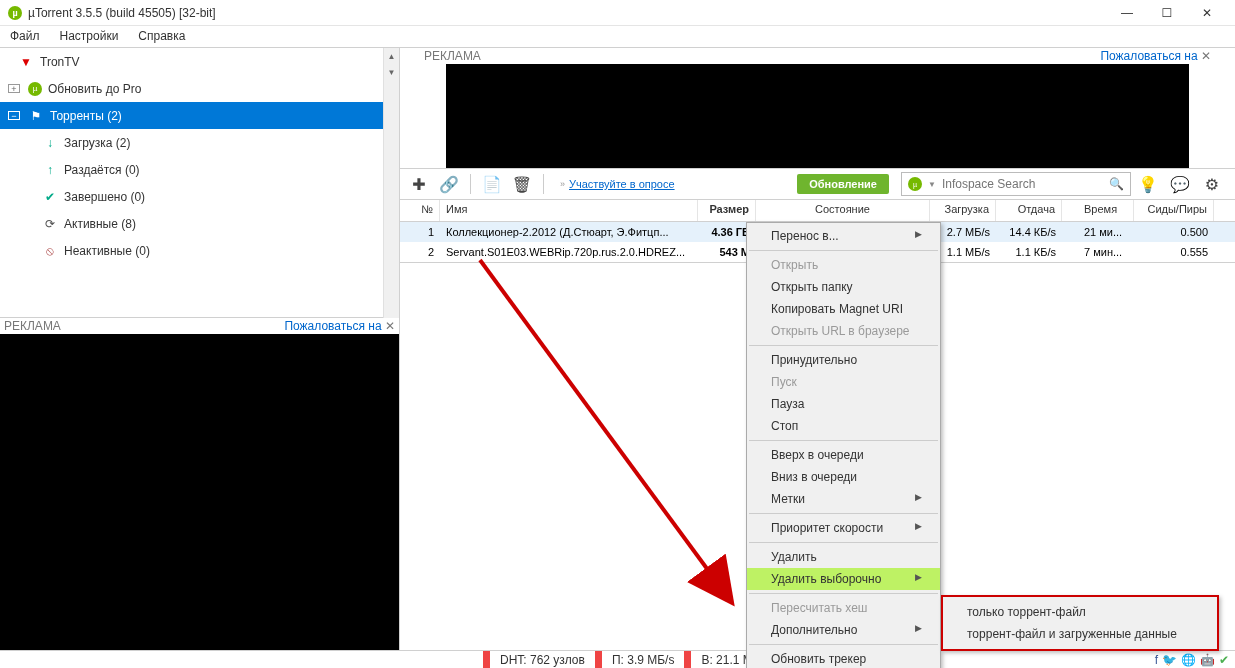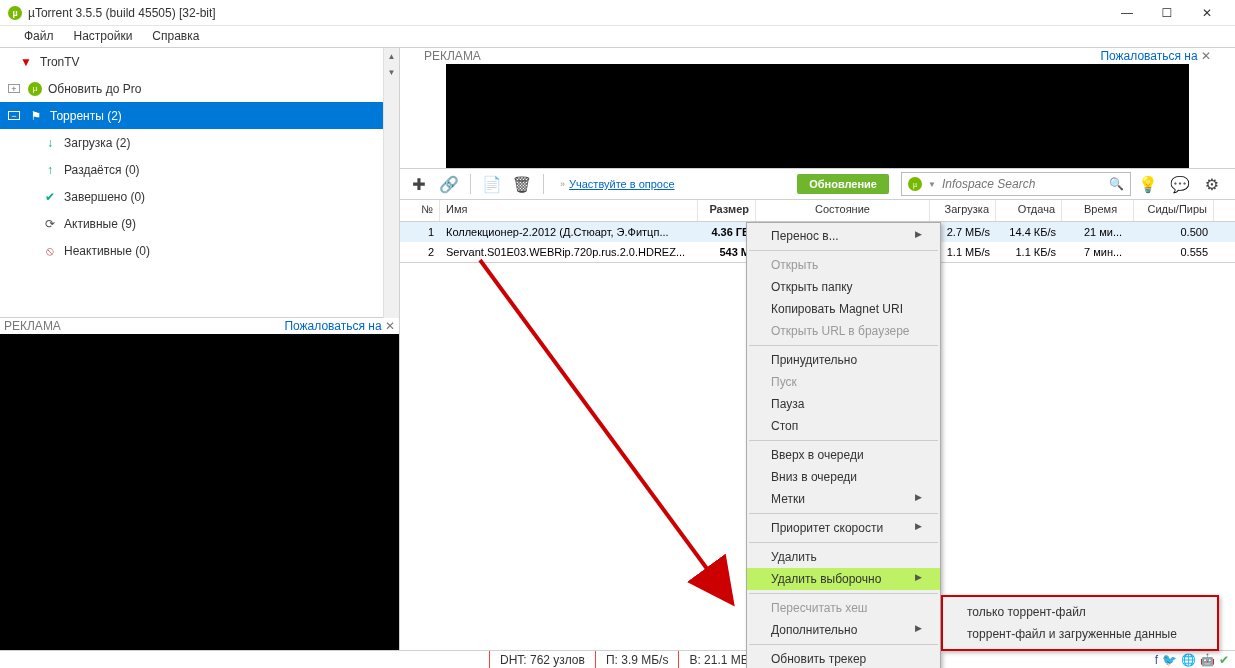--- a/index.html
+++ b/index.html
@@ -4,21 +4,21 @@
 <style>
 * { margin: 0; padding: 0; box-sizing: border-box; font-family: "Segoe UI", Tahoma, sans-serif; font-size: 12px; }
 body { width: 1235px; height: 668px; background: #fff; overflow: hidden; position: relative; }
 
 .titlebar { height: 26px; display: flex; align-items: center; padding: 0 8px; border-bottom: 1px solid #e5e5e5; }
 .titlebar .ico { width: 14px; height: 14px; border-radius: 50%; background: #76b900; margin-right: 6px; display:inline-flex;align-items:center;justify-content:center;color:#fff;font-size:9px;font-weight:bold;}
 .titlebar .title { color: #333; }
 .titlebar .spacer { flex: 1; }
 .titlebar .winctrl { width: 40px; height: 26px; display: flex; align-items: center; justify-content: center; color: #333; }
 
-.menubar { height: 22px; display: flex; align-items: stretch; border-bottom: 1px solid #d0d0d0; padding-left: 14px; }
+.menubar { height: 22px; display: flex; align-items: stretch; border-bottom: 1px solid #d0d0d0; }
 .menubar .menu { padding: 3px 10px; color: #333; cursor: default; }
 
 .content { display: flex; height: calc(100% - 26px - 22px - 18px); }
 
 .sidebar { width: 400px; border-right: 1px solid #d0d0d0; display: flex; flex-direction: column; position:relative;}
 .sidebar-scroll { position:absolute; right:0; top:0; width:16px; height:270px; background:#f0f0f0; border-left:1px solid #e0e0e0;}
 .sidebar-scroll .up,.sidebar-scroll .dn{height:16px;display:flex;align-items:center;justify-content:center;color:#666;font-size:8px;}
 .treewrap { border-bottom: 1px solid #d0d0d0; height:270px; overflow:hidden;}
 .tree-item { height: 27px; display: flex; align-items: center; padding: 0 8px 0 18px; color: #333; gap:6px;}
 .tree-item.sel { background: #0078d7; color: #fff; }
@@ -46,21 +46,21 @@
 .ad-top-box { flex:1; background:#000; margin: 0 26px;}
 
 .toolbar { height: 32px; border-top:1px solid #d0d0d0; border-bottom:1px solid #d0d0d0; display: flex; align-items: center; padding: 0 6px; gap:4px;}
 .tbtn { width: 26px; height: 26px; display:flex; align-items:center; justify-content:center; color:#444; font-size:16px; border-radius:2px;}
 .tsep { width:1px; height:20px; background:#ccc; margin:0 4px;}
 .tlink { color:#0066cc; text-decoration:underline; font-size:11px; }
 .tlink-wrap { display:flex; align-items:center; gap:4px; margin-left:8px;}
 .tlink-wrap .chev{color:#999;font-size:9px;}
 .update-btn { background:#6fb52e; color:#fff; padding:4px 12px; border-radius:2px; font-weight:bold; font-size:11px;}
 .searchbox { flex:0 0 230px; height:24px; border:1px solid #bbb; display:flex; align-items:center; padding:0 6px; gap:6px; margin-left:8px;}
-.searchbox input { border:none; outline:none; flex:1; color:#ec4899; font-style:italic;}
+.searchbox input { border:none; outline:none; flex:1; color:#ec4899; }
 .searchbox .sut{width:14px;height:14px;border-radius:50%;background:#76b900;display:inline-flex;align-items:center;justify-content:center;color:#fff;font-size:7px;}
 .right-icons { display:flex; gap:6px; margin-left:auto; padding-right:4px;}
 
 .grid { border-bottom:1px solid #d0d0d0;}
 .grid-head { display:flex; height:22px; border-bottom:1px solid #d0d0d0; background:#fff;}
 .grid-head .col { border-right:1px solid #e5e5e5; padding:3px 6px; color:#333; font-size:11px;}
 .grid-row { display:flex; height:20px; align-items:center;}
 .grid-row.sel { background:#e5f1fb; }
 .grid-row .col { padding:2px 6px; font-size:11px; white-space:nowrap; overflow:hidden; text-overflow:ellipsis;}
 .c-num{width:40px; text-align:right;}
@@ -80,21 +80,21 @@
 .ctx-item.dis { color:#9a9a9a; }
 .ctx-item.hov { background:#bef264; }
 .ctx-item .arr { color:#555; font-size:9px;}
 .ctx-sep { height:1px; background:#ccc; margin:3px 2px;}
 .ctx.main-ctx { left:746px; top:222px; width:195px;}
 .ctx.sub-ctx { left:941px; top:595px; width:278px; border:2px solid #c00; padding:4px 0;}
 
 .arrow-svg { position:absolute; left:420px; top:230px; width:360px; height:400px; pointer-events:none; z-index:9;}
 
 .statusbar { height:18px; border-top:1px solid #d0d0d0; display:flex; align-items:center; font-size:11px; color:#333;}
-.statusbar .seg { border-right:1px solid #ef4444; padding:0 10px; height:100%; display:flex; align-items:center;}
+.statusbar .seg { border-right:7px solid #ef4444; padding:0 10px; height:100%; display:flex; align-items:center;}
 .statusbar .pad { width:490px;}
 .statusbar .icons{margin-left:auto; display:flex; gap:4px; padding:0 6px; align-items:center;}
 .fb{color:#3b5998;} .tw{color:#1da1f2;} .gl{color:#d44;} .an{color:#a4c639;} .ok{color:#4caf50;}
 
 </style>
 </head>
 <body>
 
 <div class="titlebar">
   <span class="ico">µ</span>
@@ -136,21 +136,21 @@
       <div class="tree-item tree-indent">
         <span class="icon up-ico">↑</span>
         <span>Раздаётся (0)</span>
       </div>
       <div class="tree-item tree-indent">
         <span class="icon chk-ico">✔</span>
         <span>Завершено (0)</span>
       </div>
       <div class="tree-item tree-indent">
         <span class="icon act-ico">⟳</span>
-        <span>Активные (9)</span>
+        <span>Активные (8)</span>
       </div>
       <div class="tree-item tree-indent">
         <span class="icon ina-ico">⦸</span>
         <span>Неактивные (0)</span>
       </div>
     </div>
     <div class="sidebar-scroll">
       <div class="up">▲</div>
       <div style="flex:1"></div>
       <div class="dn">▼</div>

